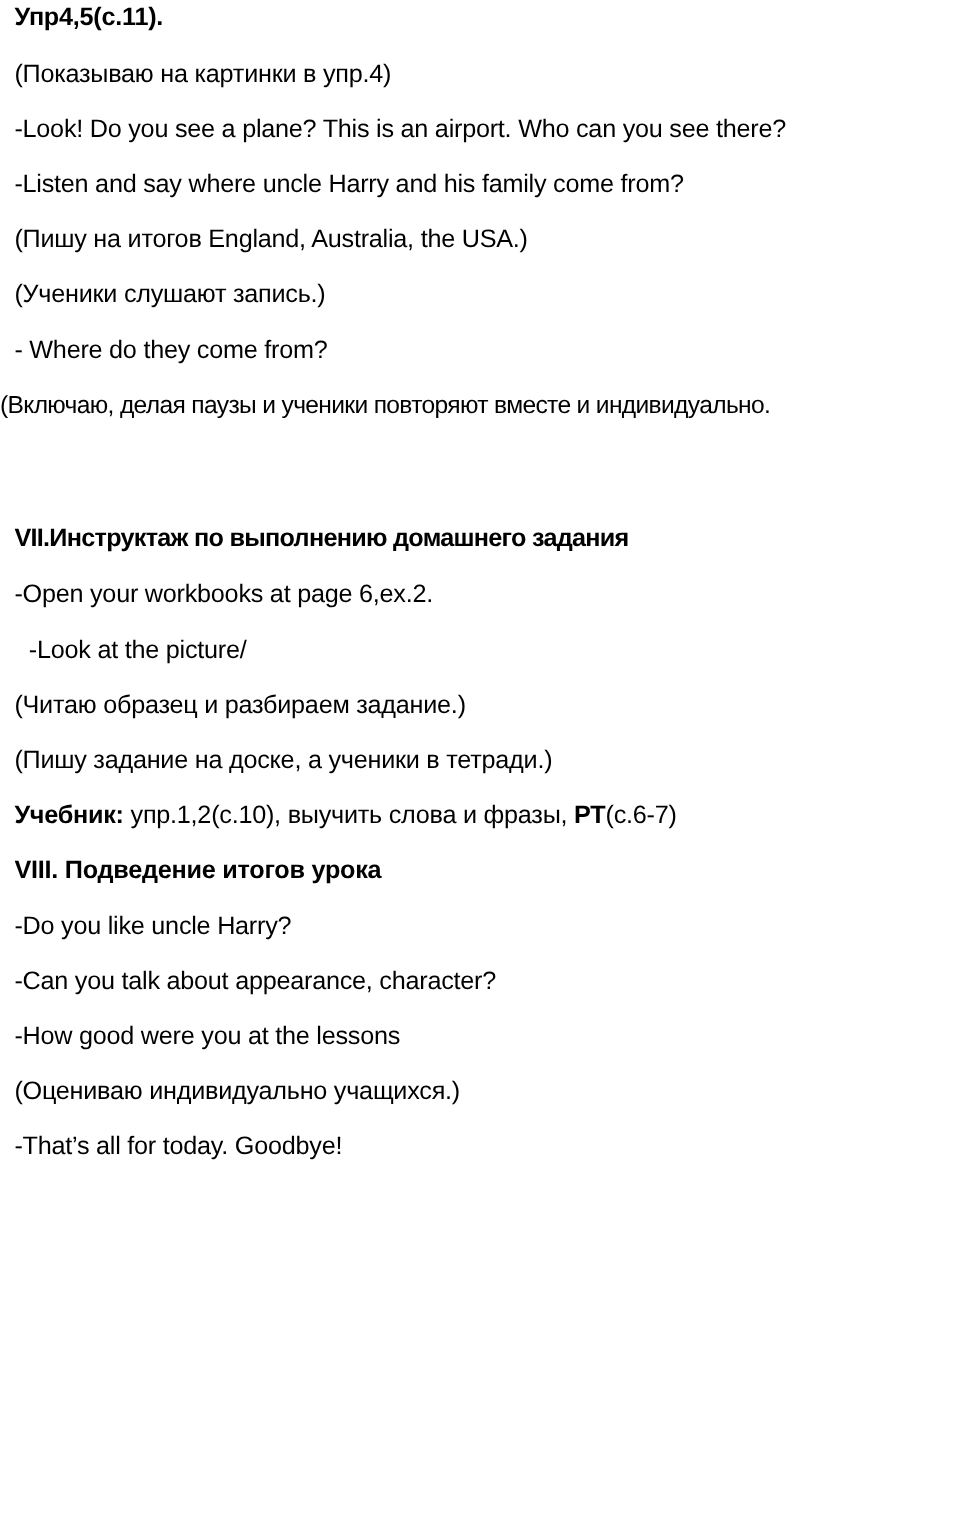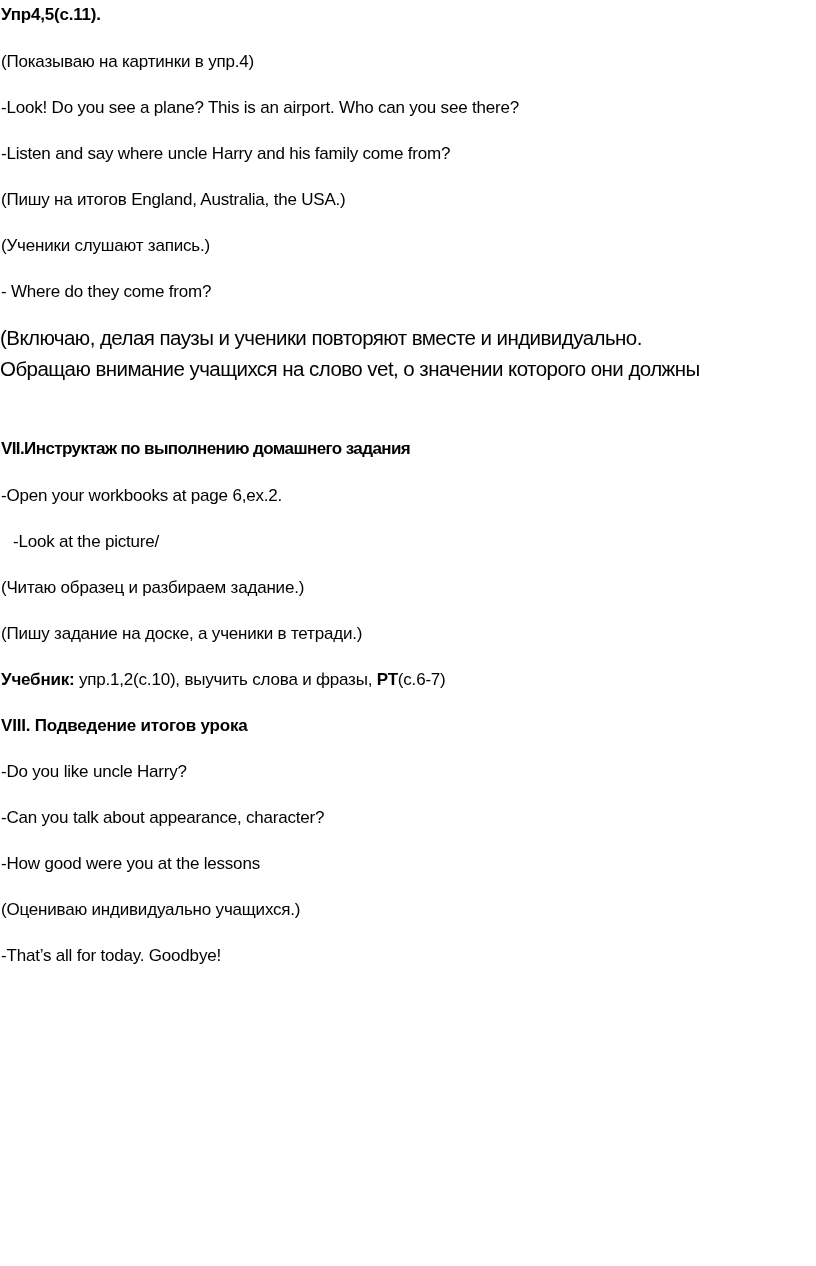--- a/index.html
+++ b/index.html
@@ -2,22 +2,22 @@
 <html><head>
   <meta charset="utf-8">
   <style>
     html, body { margin: 0; padding: 0; background: #ffffff; }
     body {
       width: 816px; height: 1266px; overflow: hidden; position: relative;
       font-family: "Liberation Sans", "DejaVu Sans", sans-serif;
       color: #000000;
     }
     .line {
-      position: absolute; left: 1px; white-space: nowrap;
-      font-size: 17px; line-height: 24px; letter-spacing: -0.2px;
+      position: absolute; left: 12px; white-space: nowrap;
+      font-size: 21px; line-height: 24px; letter-spacing: -0.2px;
     }
     .para { position: absolute; left: 0; width: 816px;
       font-size: 20.5px; line-height: 31px; letter-spacing: -0.55px; }
     .para span { display: block; white-space: nowrap; }
     .bold { font-weight: bold; }
     .u { text-underline-offset: 3px; }
   </style>
 </head>
 <body>
 
@@ -25,21 +25,20 @@
   <div class="line bold" style="top:3px;">Упр4,5(с.11).</div>
   <div class="line" style="top:50px;">(Показываю на картинки в упр.4)</div>
   <div class="line" style="top:96px;">-Look! Do you see a plane? This is an airport. Who can you see there?</div>
   <div class="line" style="top:142px;">-Listen and say where uncle Harry and his family come from?</div>
   <div class="line" style="top:188px;">(Пишу на итогов England, Australia, the USA.)</div>
   <div class="line" style="top:234px;">(Ученики слушают запись.)</div>
   <div class="line" style="top:280px;">- Where do they come from?</div>
 
   <div class="para" style="top:322px;">
     <span>(Включаю, делая паузы и ученики повторяют вместе и индивидуально.</span>
-    <span>Обращаю внимание учащихся на слово vet, о значении которого они должны</span>
   </div>
 
   <div class="line bold u" style="top:437px; letter-spacing:-0.6px;">VII.Инструктаж по выполнению домашнего задания</div>
   <div class="line" style="top:484px;">-Open your workbooks at page 6,ex.2.</div>
   <div class="line" style="top:530px;margin-left:12px;">-Look at the picture/</div>
   <div class="line" style="top:576px;">(Читаю образец и разбираем задание.)</div>
   <div class="line" style="top:622px;">(Пишу задание на доске, а ученики в тетради.)</div>
 
   <div class="line" style="top:668px;">
     <span class="bold">Учебник:</span><span> упр.1,2(с.10), выучить слова и фразы, </span><span class="bold">РТ</span><span>(с.6-7)</span>

